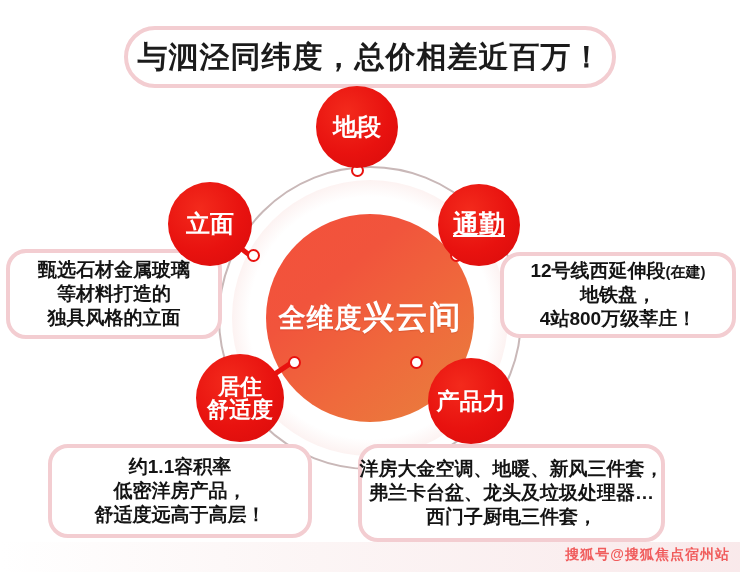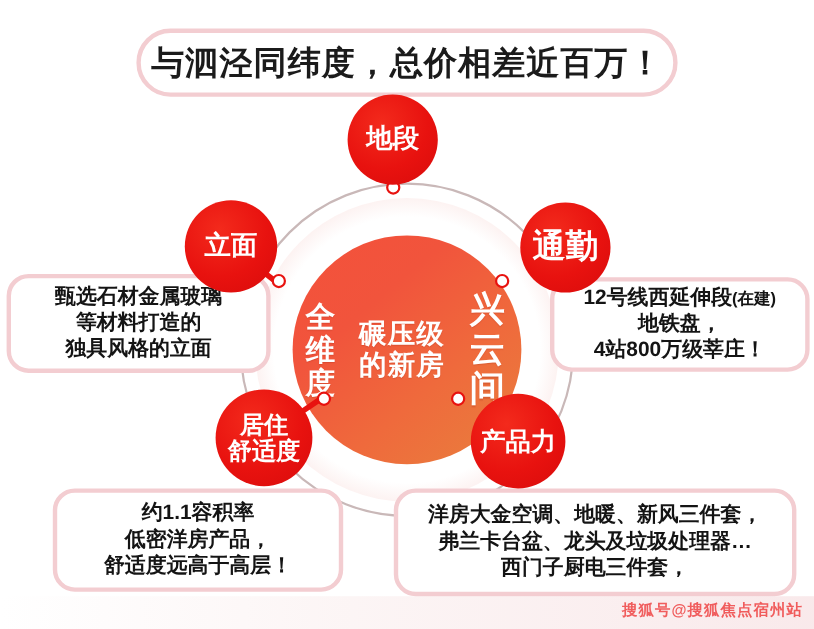--- a/index.html
+++ b/index.html
@@ -106,21 +106,21 @@
     color: #ffffff;
     font-weight: bold;
     text-align: center;
     line-height: 1.05;
     z-index: 5;
   }
   .badge span { display: block; white-space: nowrap; }
 
   .badge-location { left: 316px; top: 86px;  width: 82px; height: 82px; font-size: 24px; }
   .badge-facade   { left: 168px; top: 182px; width: 84px; height: 84px; font-size: 24px; }
-  .badge-commute  { left: 473px; top: 184px; width: 82px; height: 82px; font-size: 30px; }
+  .badge-commute  { left: 438px; top: 184px; width: 82px; height: 82px; font-size: 26px; text-decoration: underline; }
   .badge-comfort  { left: 196px; top: 354px; width: 88px; height: 88px; font-size: 22px; }
   .badge-product  { left: 428px; top: 358px; width: 86px; height: 86px; font-size: 23px; }
 
   
   .pointer {
     position: absolute;
     z-index: 4;
   }
   .pointer .stem {
     position: absolute;
@@ -156,24 +156,24 @@
     font-weight: bold;
     color: #141414;
     line-height: 1.26;
     white-space: nowrap;
     text-align: center;
   }
   .callout .line .small {
     font-size: 15px;
   }
 
-  .callout-facade  { left: 6px;   top: 249px; width: 240px; height: 90px; }
+  .callout-facade  { left: 6px;   top: 249px; width: 216px; height: 90px; }
   .callout-commute { left: 500px; top: 252px; width: 236px; height: 86px; }
   .callout-comfort { left: 48px;  top: 444px; width: 264px; height: 94px; }
-  .callout-product { left: 358px; top: 444px; width: 366px; height: 98px; }
+  .callout-product { left: 358px; top: 444px; width: 307px; height: 98px; }
   .callout-product .line { font-size: 19px; }
 
   
   .watermark {
     position: absolute;
     right: 10px;
     bottom: 8px;
     font-size: 14px;
     font-weight: bold;
     color: #ef4444;
@@ -197,21 +197,20 @@
 
   <div class="title-bubble">
     <div class="title-text">与泗泾同纬度，总价相差近百万！</div>
   </div>
 
   <div class="ring-inner-glow"></div>
   <div class="ring"></div>
 
   <div class="center-circle">
     <div class="center-line l1">全维度</div>
-    <div class="center-line l2">碾压级的新房</div>
     <div class="center-line l3">兴云间</div>
   </div>
 
   <div class="pointer" style="left:349px; top:156px; width:20px; height:24px;">
     <div class="stem" style="left:6px; top:0px; width:5px; height:18px;"></div>
     <div class="knob" style="left:2px; top:8px;"></div>
   </div>
   <div class="pointer" style="left:236px; top:240px; width:26px; height:26px;">
     <div class="stem" style="left:0px; top:2px; width:18px; height:5px; transform:rotate(38deg); transform-origin:0 50%;"></div>
     <div class="knob" style="left:11px; top:9px;"></div>

